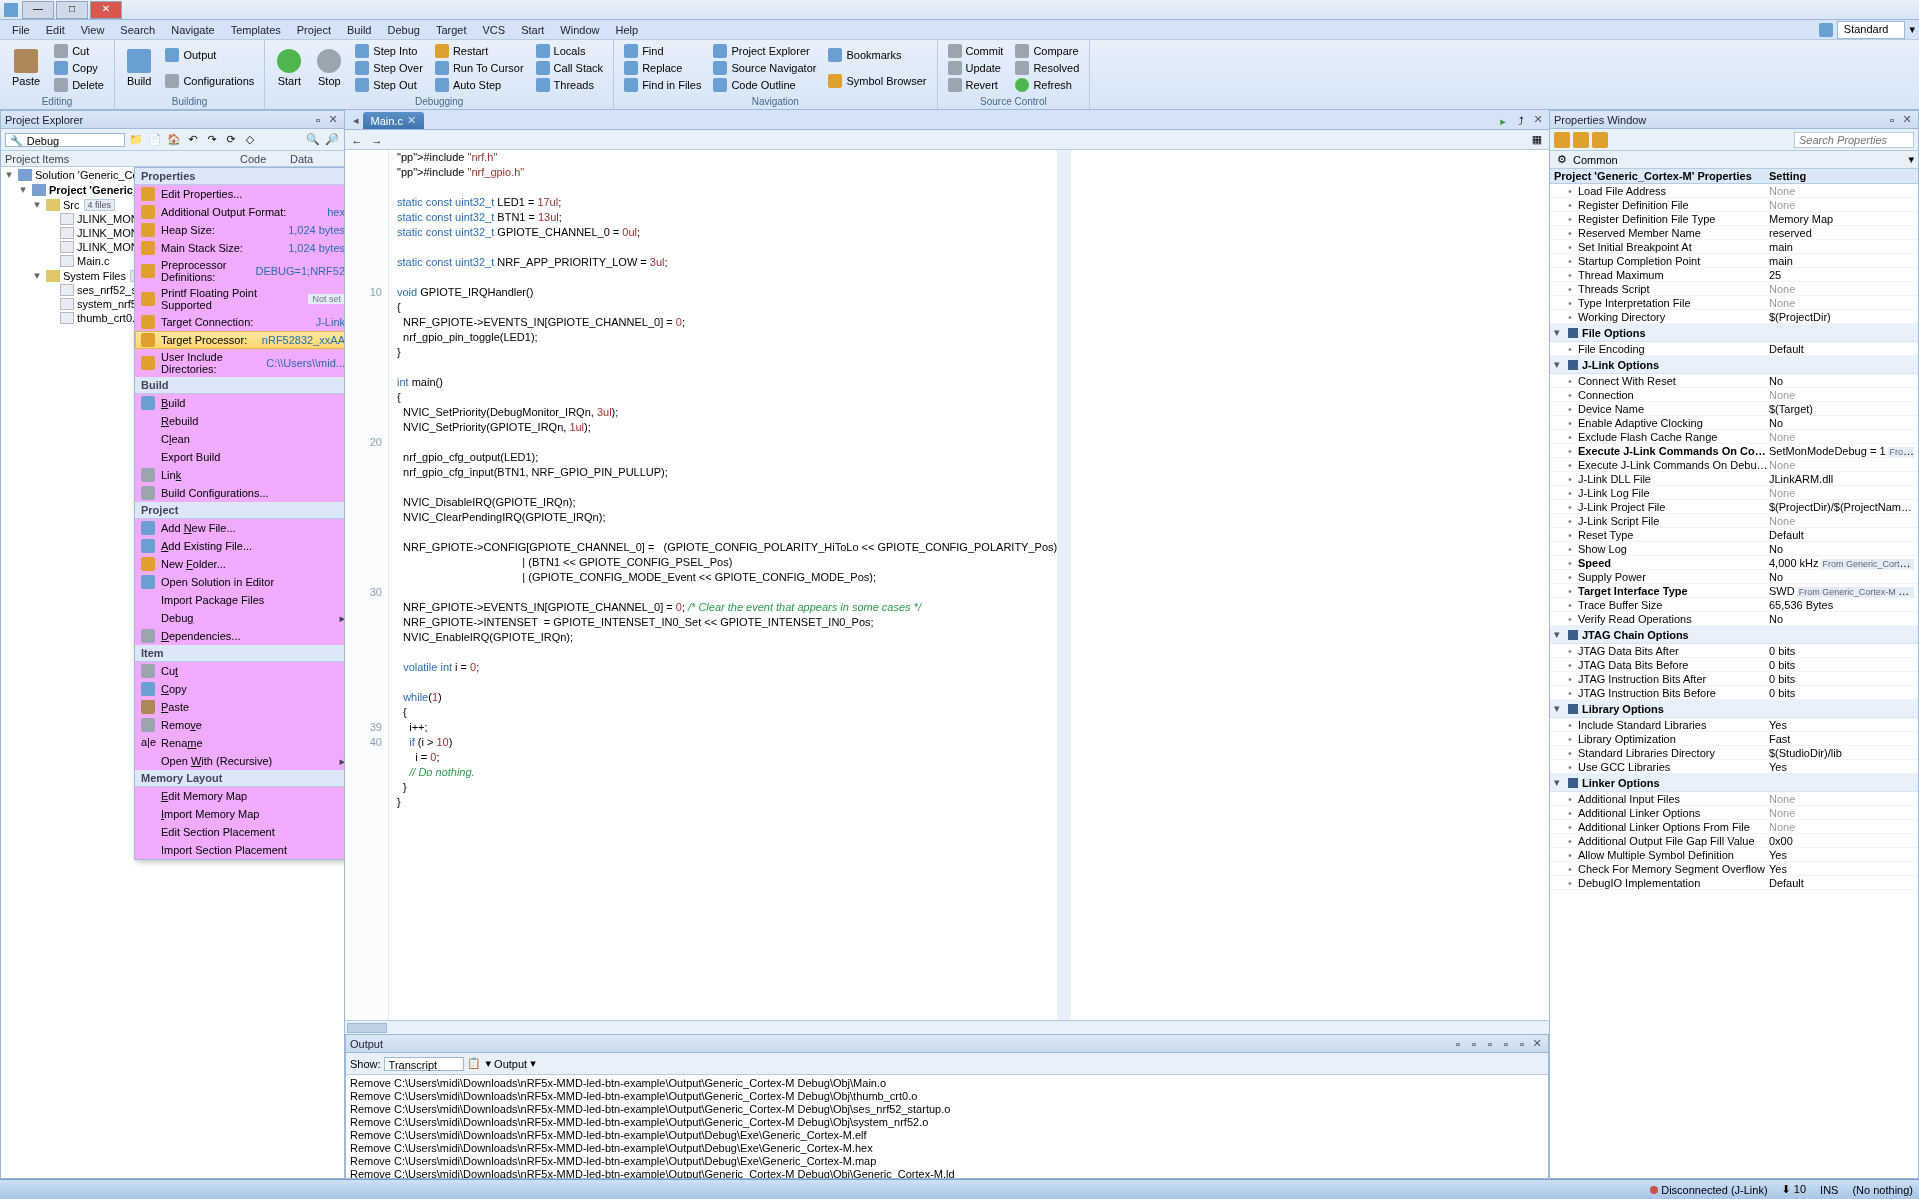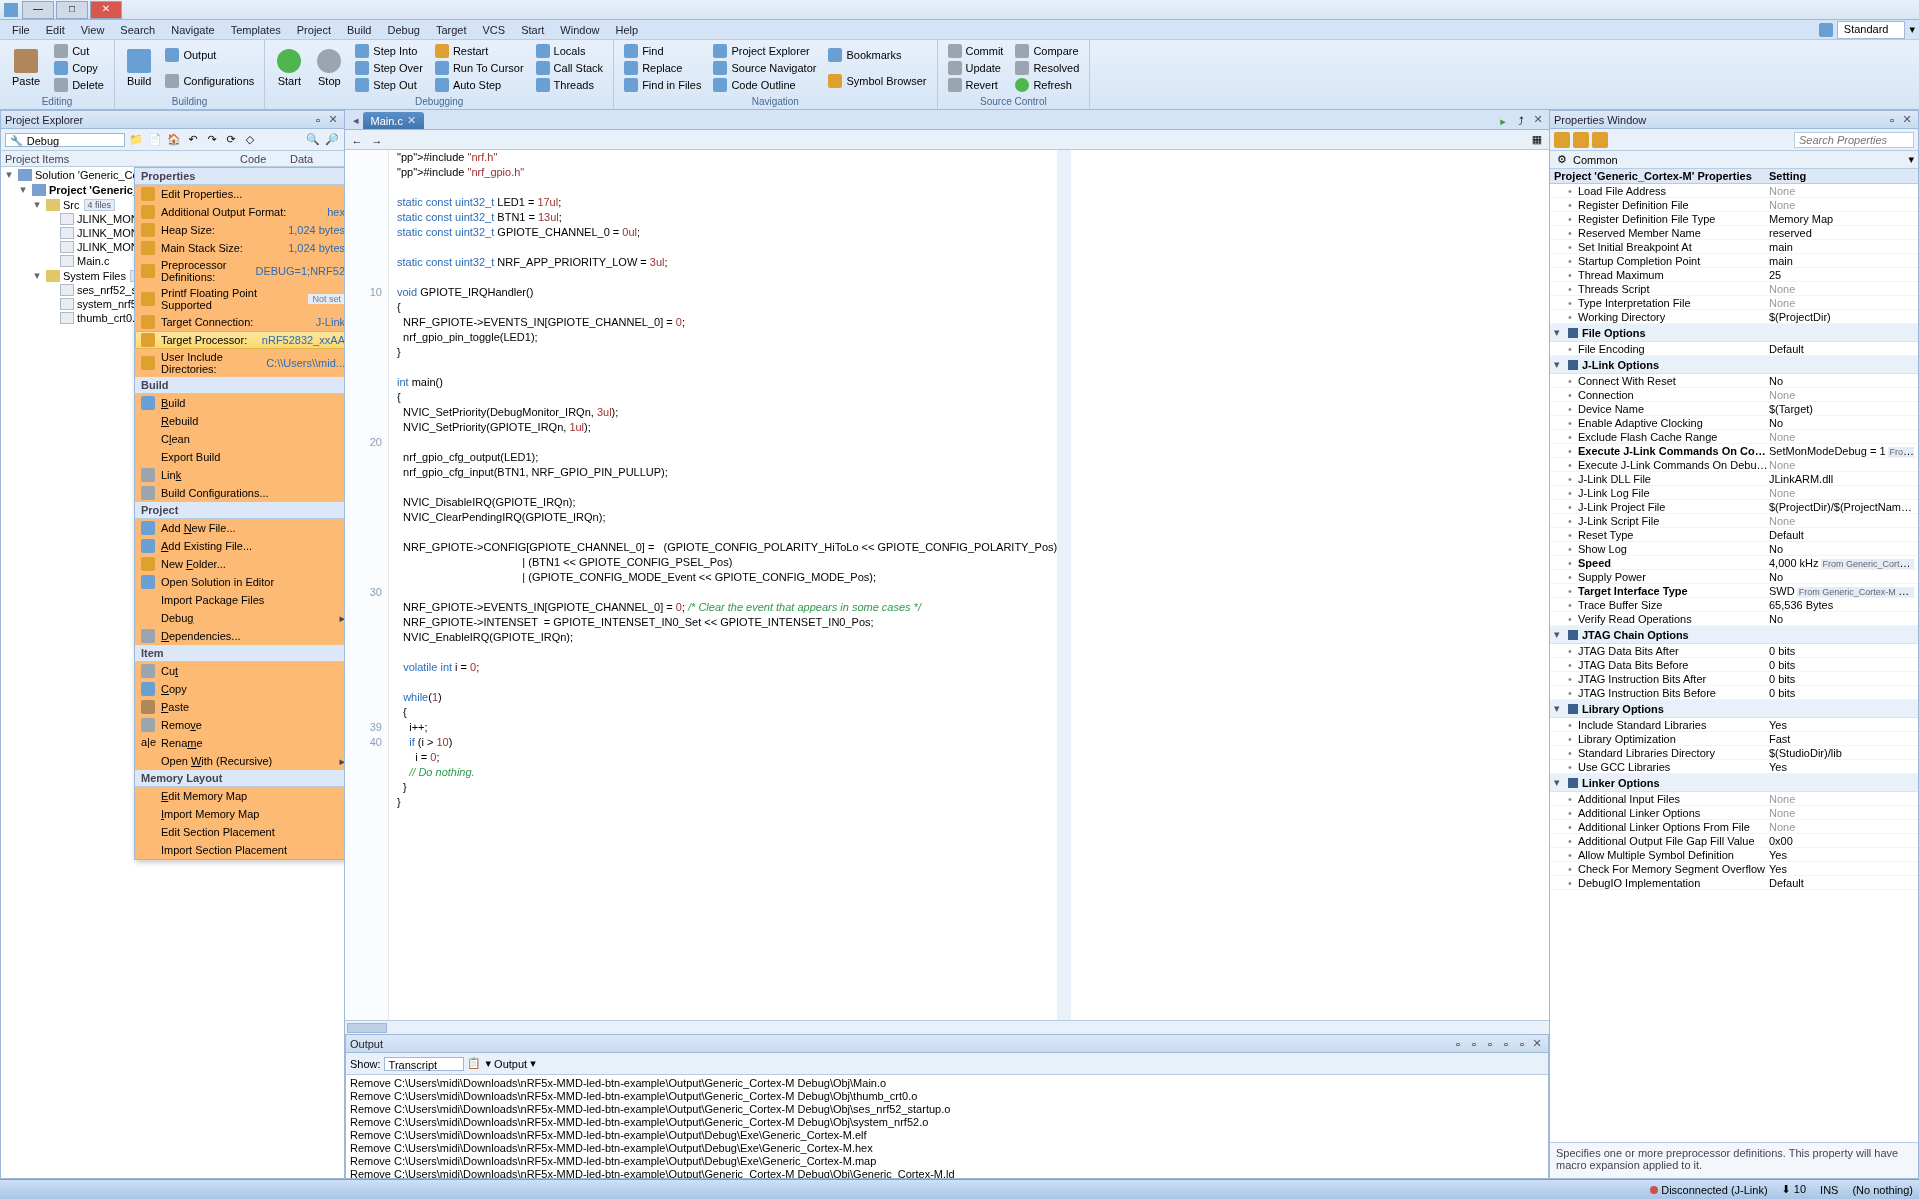--- a/index.html
+++ b/index.html
@@ -42,21 +42,21 @@
 .proj-columns span { width: 50px; color: #445; }
 .tree { background: #fff; flex: 1; overflow: auto; position: relative; }
 .tree-item { display: flex; align-items: center; padding: 1px 2px; white-space: nowrap; }
 .tree-indent { display: inline-block; }
 .tree-toggle { width: 12px; color: #666; text-align: center; cursor: pointer; }
 .tree-icon { width: 14px; height: 12px; margin: 0 3px; }
 .tree-icon.folder { background: #e0c868; }
 .tree-icon.file { background: #e9edf3; border: 1px solid #b0bac8; }
 .tree-icon.sol { background: #7a9fd0; }
 .tree-badge { background: #e4ecf5; border: 1px solid #b8cce0; padding: 0 3px; font-size: 9px; margin-left: 4px; color: #556; }
-.context-menu { position: absolute; left: 133px; top: 0px; width: 218px; background: #fdba74; border: 1px solid #9db8d9; box-shadow: 2px 2px 6px rgba(0,0,0,0.25); z-index: 100; }
+.context-menu { position: absolute; left: 133px; top: 0px; width: 218px; background: #f0abfc; border: 1px solid #9db8d9; box-shadow: 2px 2px 6px rgba(0,0,0,0.25); z-index: 100; }
 .ctx-header { background: #dce8f7; padding: 2px 6px; color: #445; font-weight: 600; border-bottom: 1px solid #b8cce0; }
 .ctx-item { display: flex; align-items: center; padding: 2px 6px; gap: 6px; cursor: pointer; }
 .ctx-item.highlighted { background: linear-gradient(#fde7a0, #fbd76e); border: 1px solid #e0b84d; padding: 1px 5px; }
 .ctx-icon { width: 14px; height: 14px; flex-shrink: 0; }
 .ctx-label { flex: 1; }
 .ctx-value { color: #2a6db8; }
 .ctx-notset { background: #e4ecf5; padding: 0 4px; font-size: 9px; color: #778; }
 .ctx-arrow { color: #445; }
 .editor-area { flex: 1; display: flex; flex-direction: column; min-width: 0; }
 .editor-tabs { background: #d4e3f5; height: 20px; display: flex; align-items: flex-end; border-bottom: 1px solid #9db8d9; padding-left: 4px; }
@@ -909,21 +909,20 @@
           <span class="bullet">•</span>
           <span class="name">Check For Memory Segment Overflow</span>
           <span class="val">Yes</span>
         </div>
         <div class="prop-row">
           <span class="bullet">•</span>
           <span class="name">DebugIO Implementation</span>
           <span class="val">Default</span>
         </div>
       </div>
-    <div class="prop-desc">Specifies one or more preprocessor definitions. This property will have macro expansion applied to it.</div>
   </div>
 </div>
 
 <div class="statusbar">
   <div class="right">
     <span><span class="status-led"></span><span>Disconnected (J-Link)</span></span>
     <span>⬇ <span>10</span></span>
     <span>INS</span>
     <span>(No nothing)</span>
   </div>

